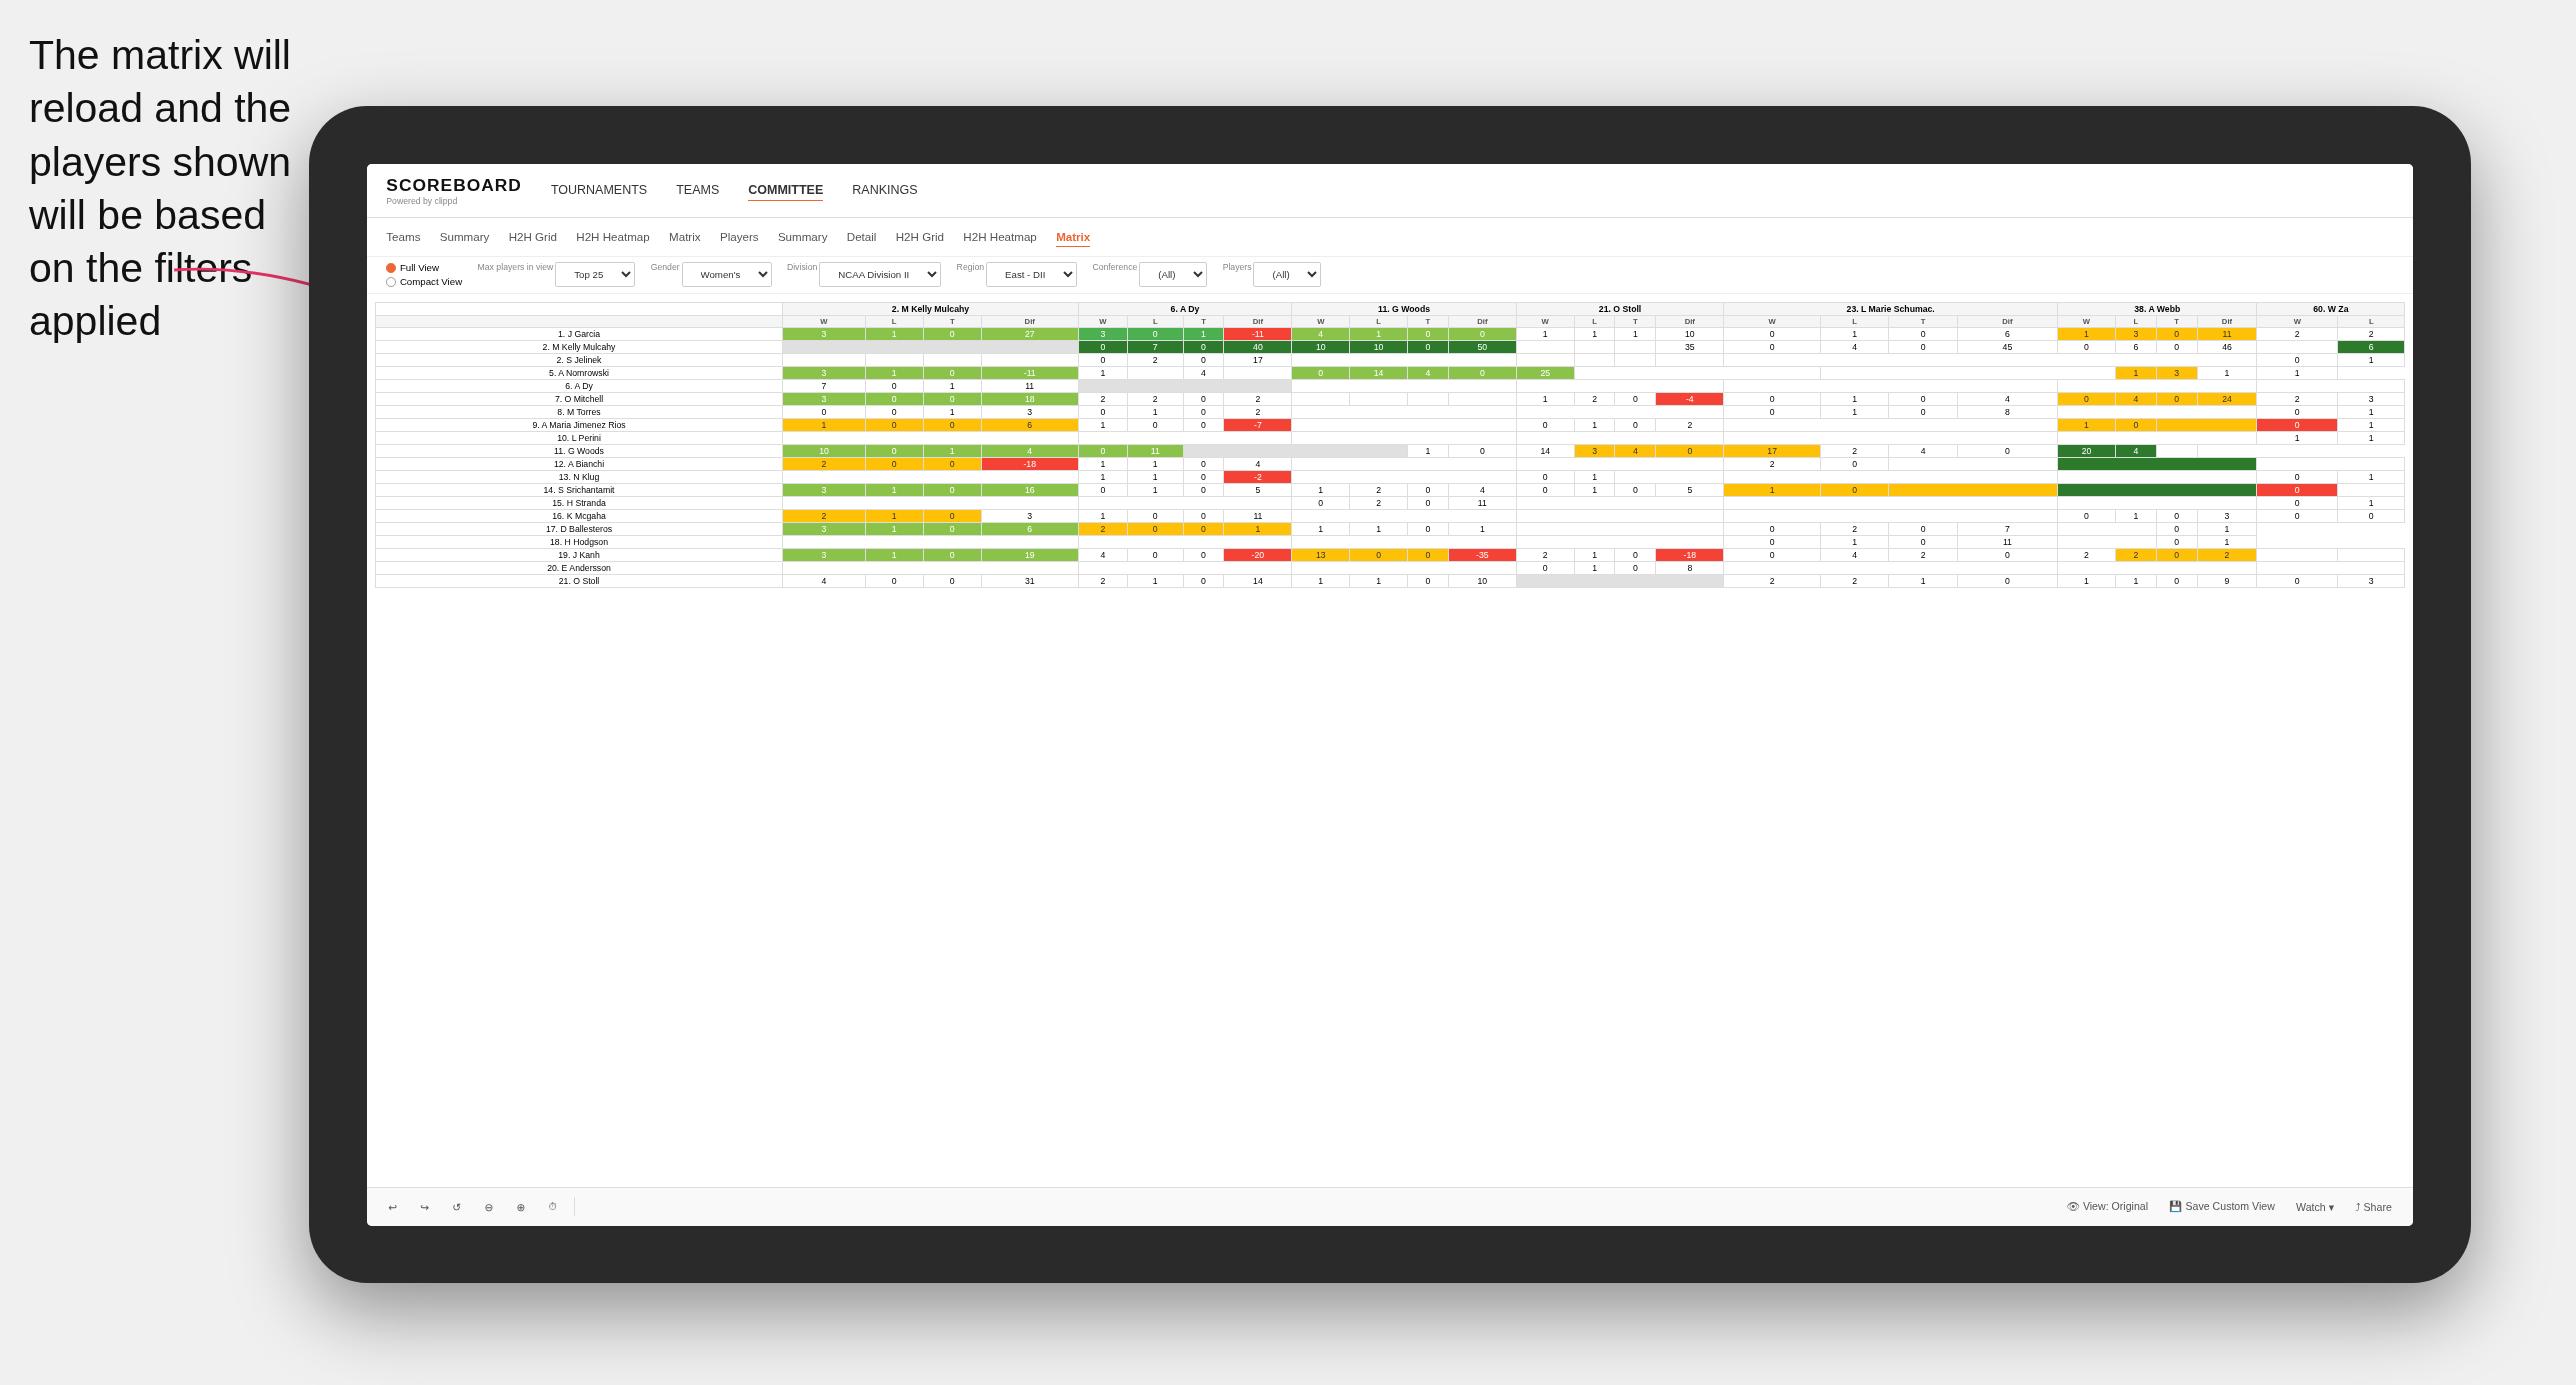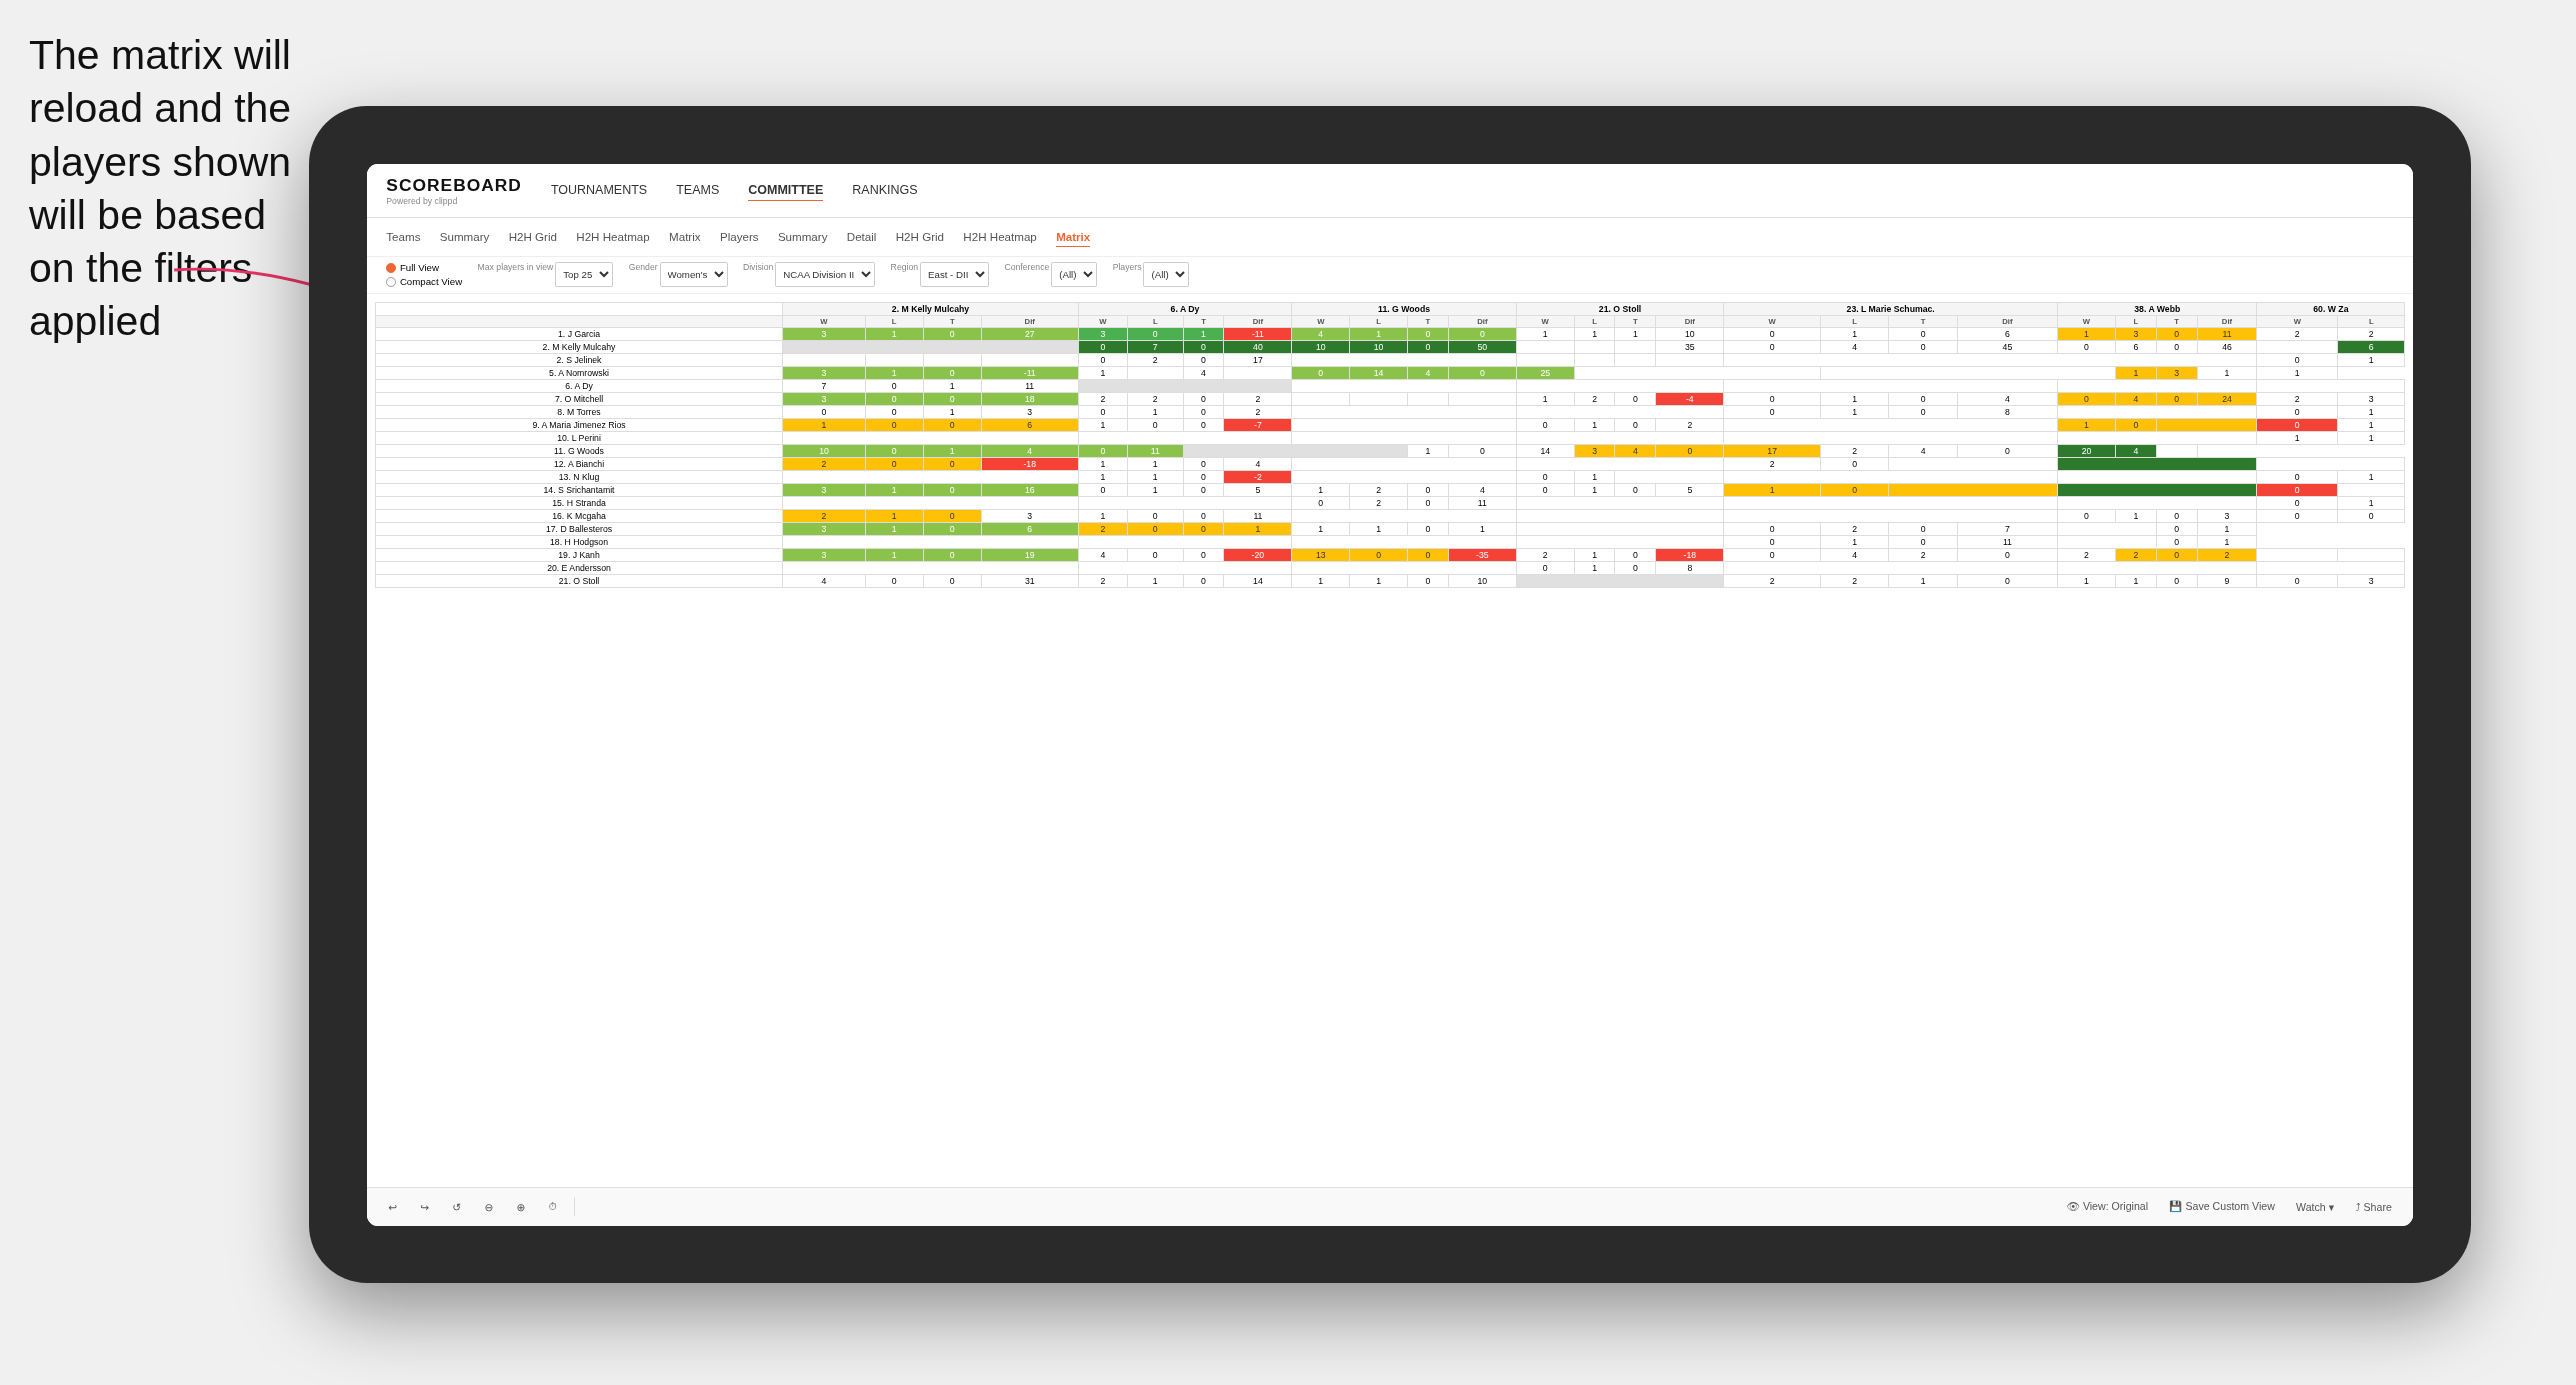--- a/index.html
+++ b/index.html
@@ -36,21 +36,21 @@
       box-shadow: 0 29px 77px rgba(0,0,0,0.4);
       display: flex;
       align-items: center;
       justify-content: center;
     }
 
     .tablet-screen {
       width: 2046px;
       height: 1062px;
       background: #fff;
-      border-radius: 11px;
+      border-radius: 5px;
       overflow: hidden;
       display: flex;
       flex-direction: column;
     }
 
     
     .top-nav {
       background: #fff;
       border-bottom: 1px solid #ddd;
       padding: 0 19.3px;
@@ -165,21 +165,21 @@
 
     .filter-label {
       font-size: 8.7px;
       color: #888;
     }
 
     .filter-select {
       font-size: 9.7px;
       color: #333;
       border: 1px solid #ccc;
-      padding: 1px 3px;
+      padding: 1px 14px;
       background: #fff;
       border-radius: 1.9px;
     }
 
     
     .matrix-container {
       flex: 1;
       overflow: auto;
       padding: 7.7px;
     }

